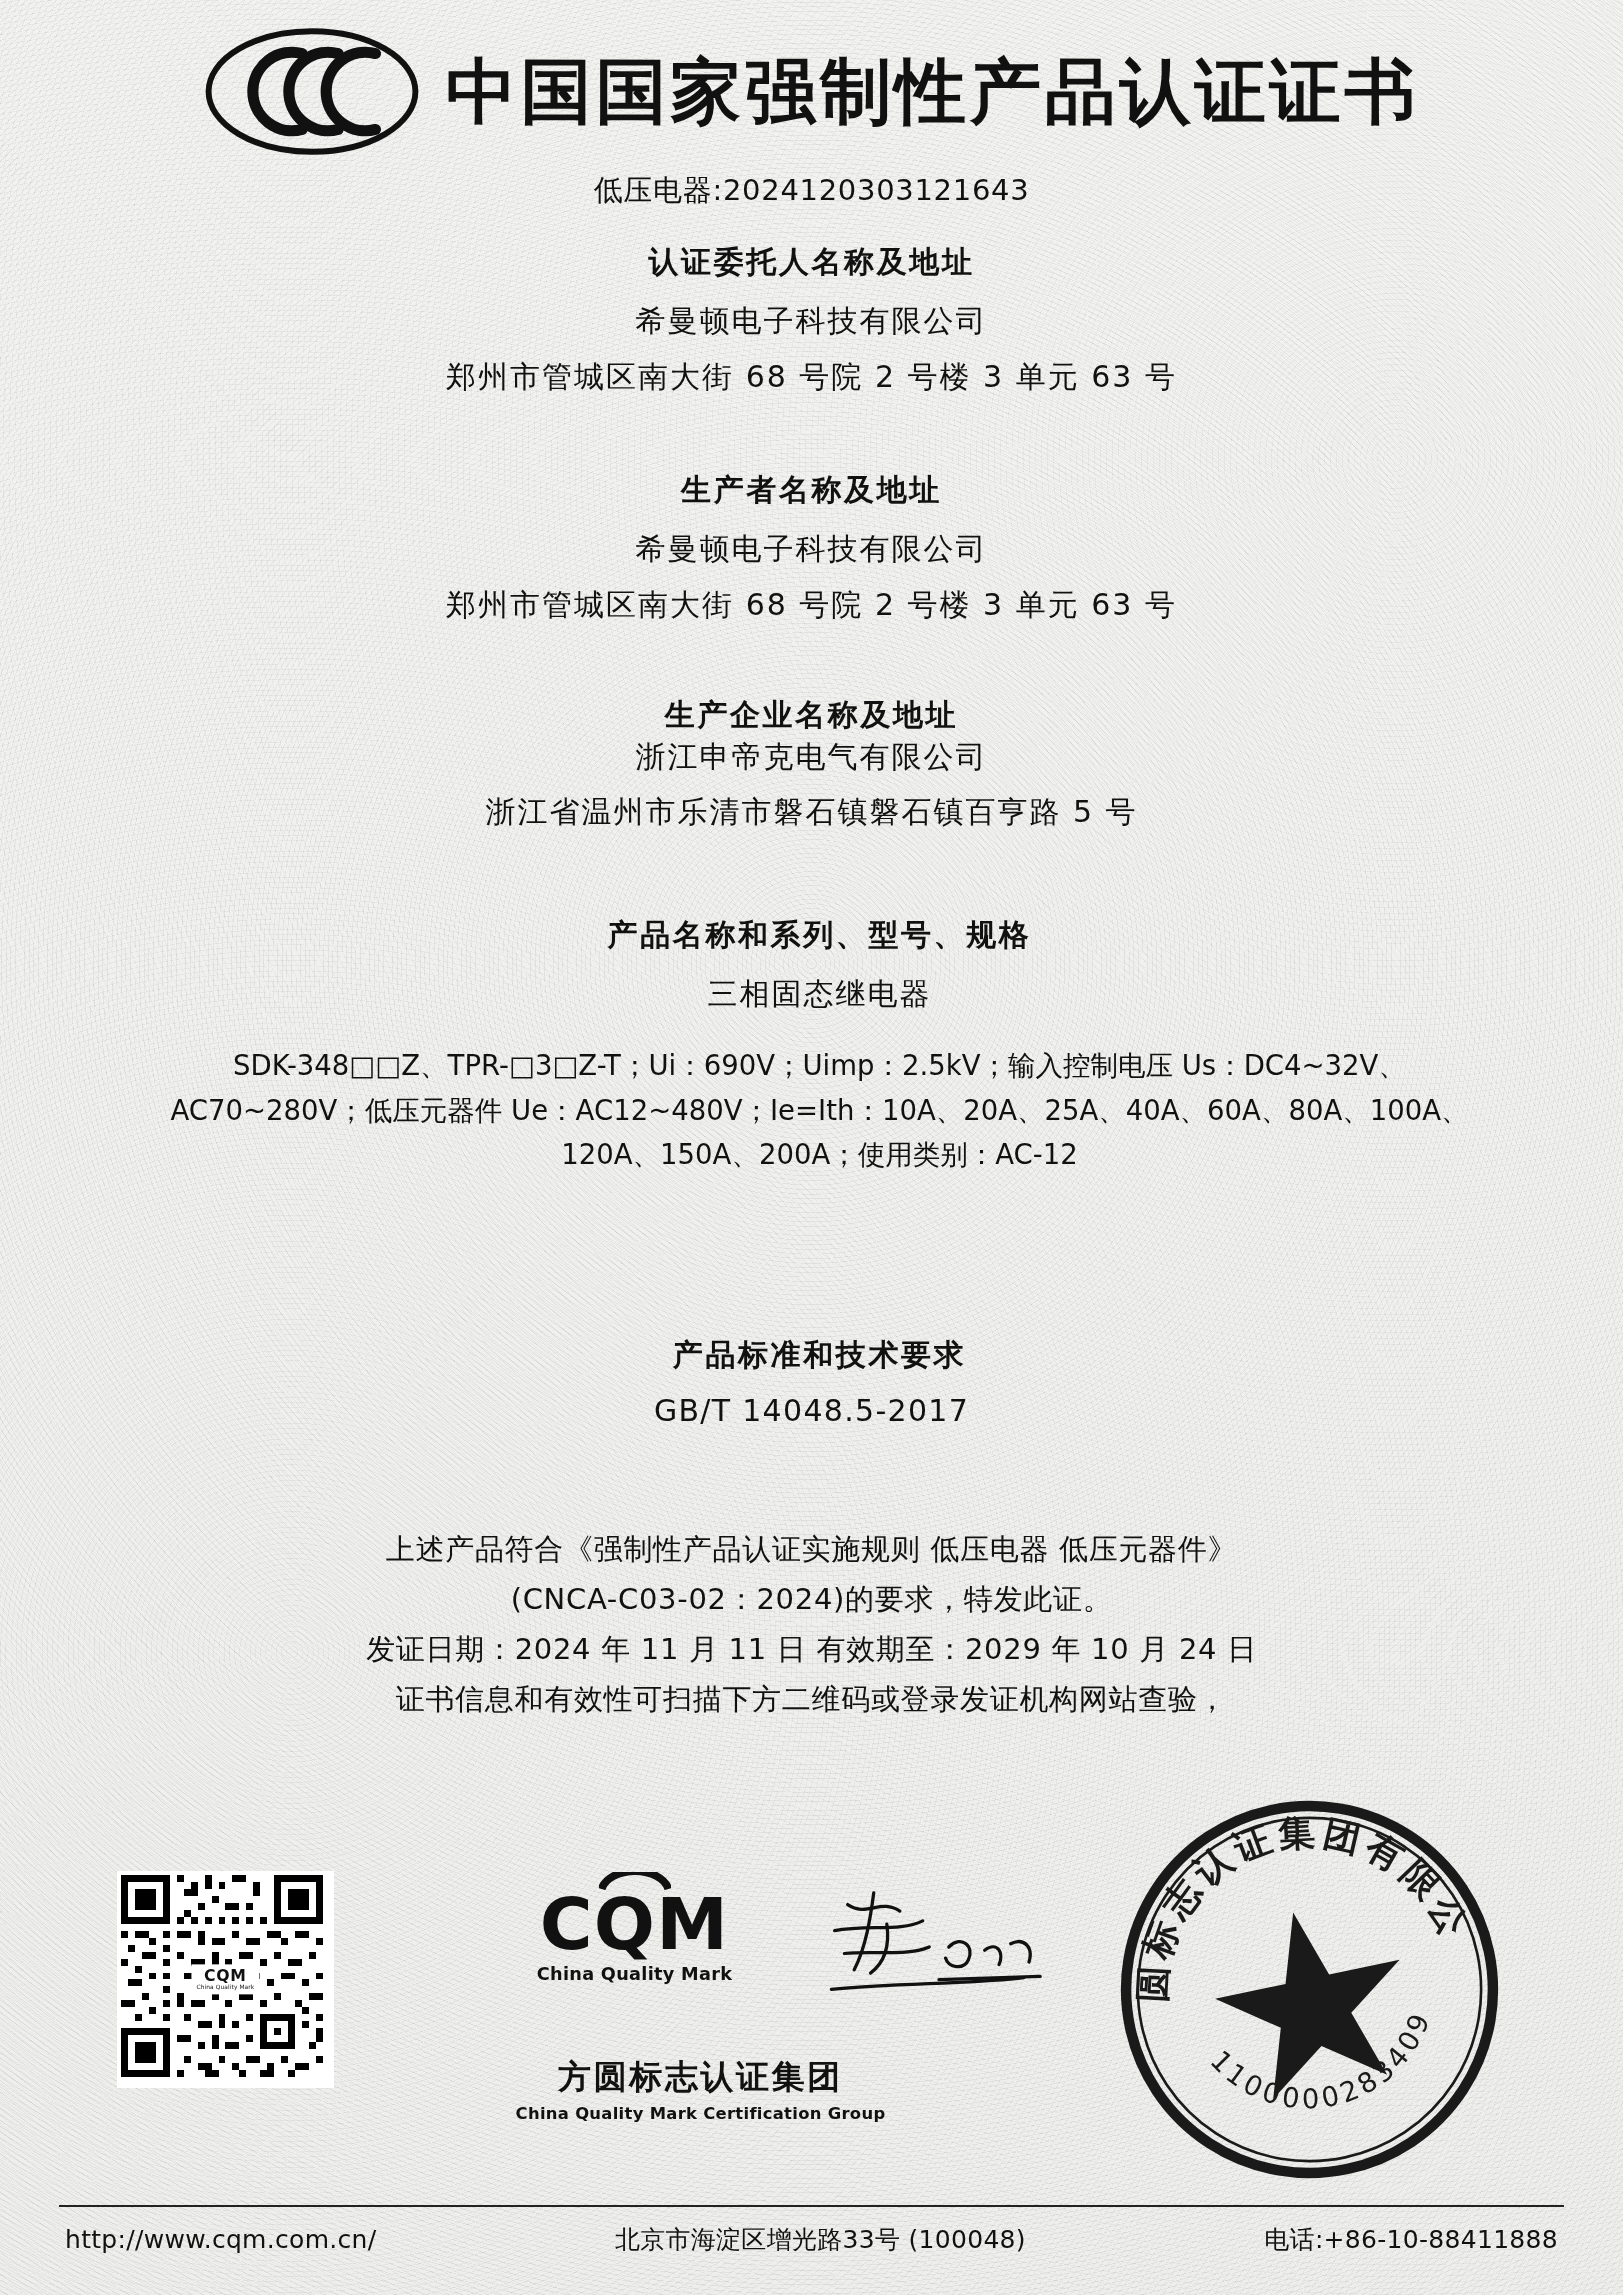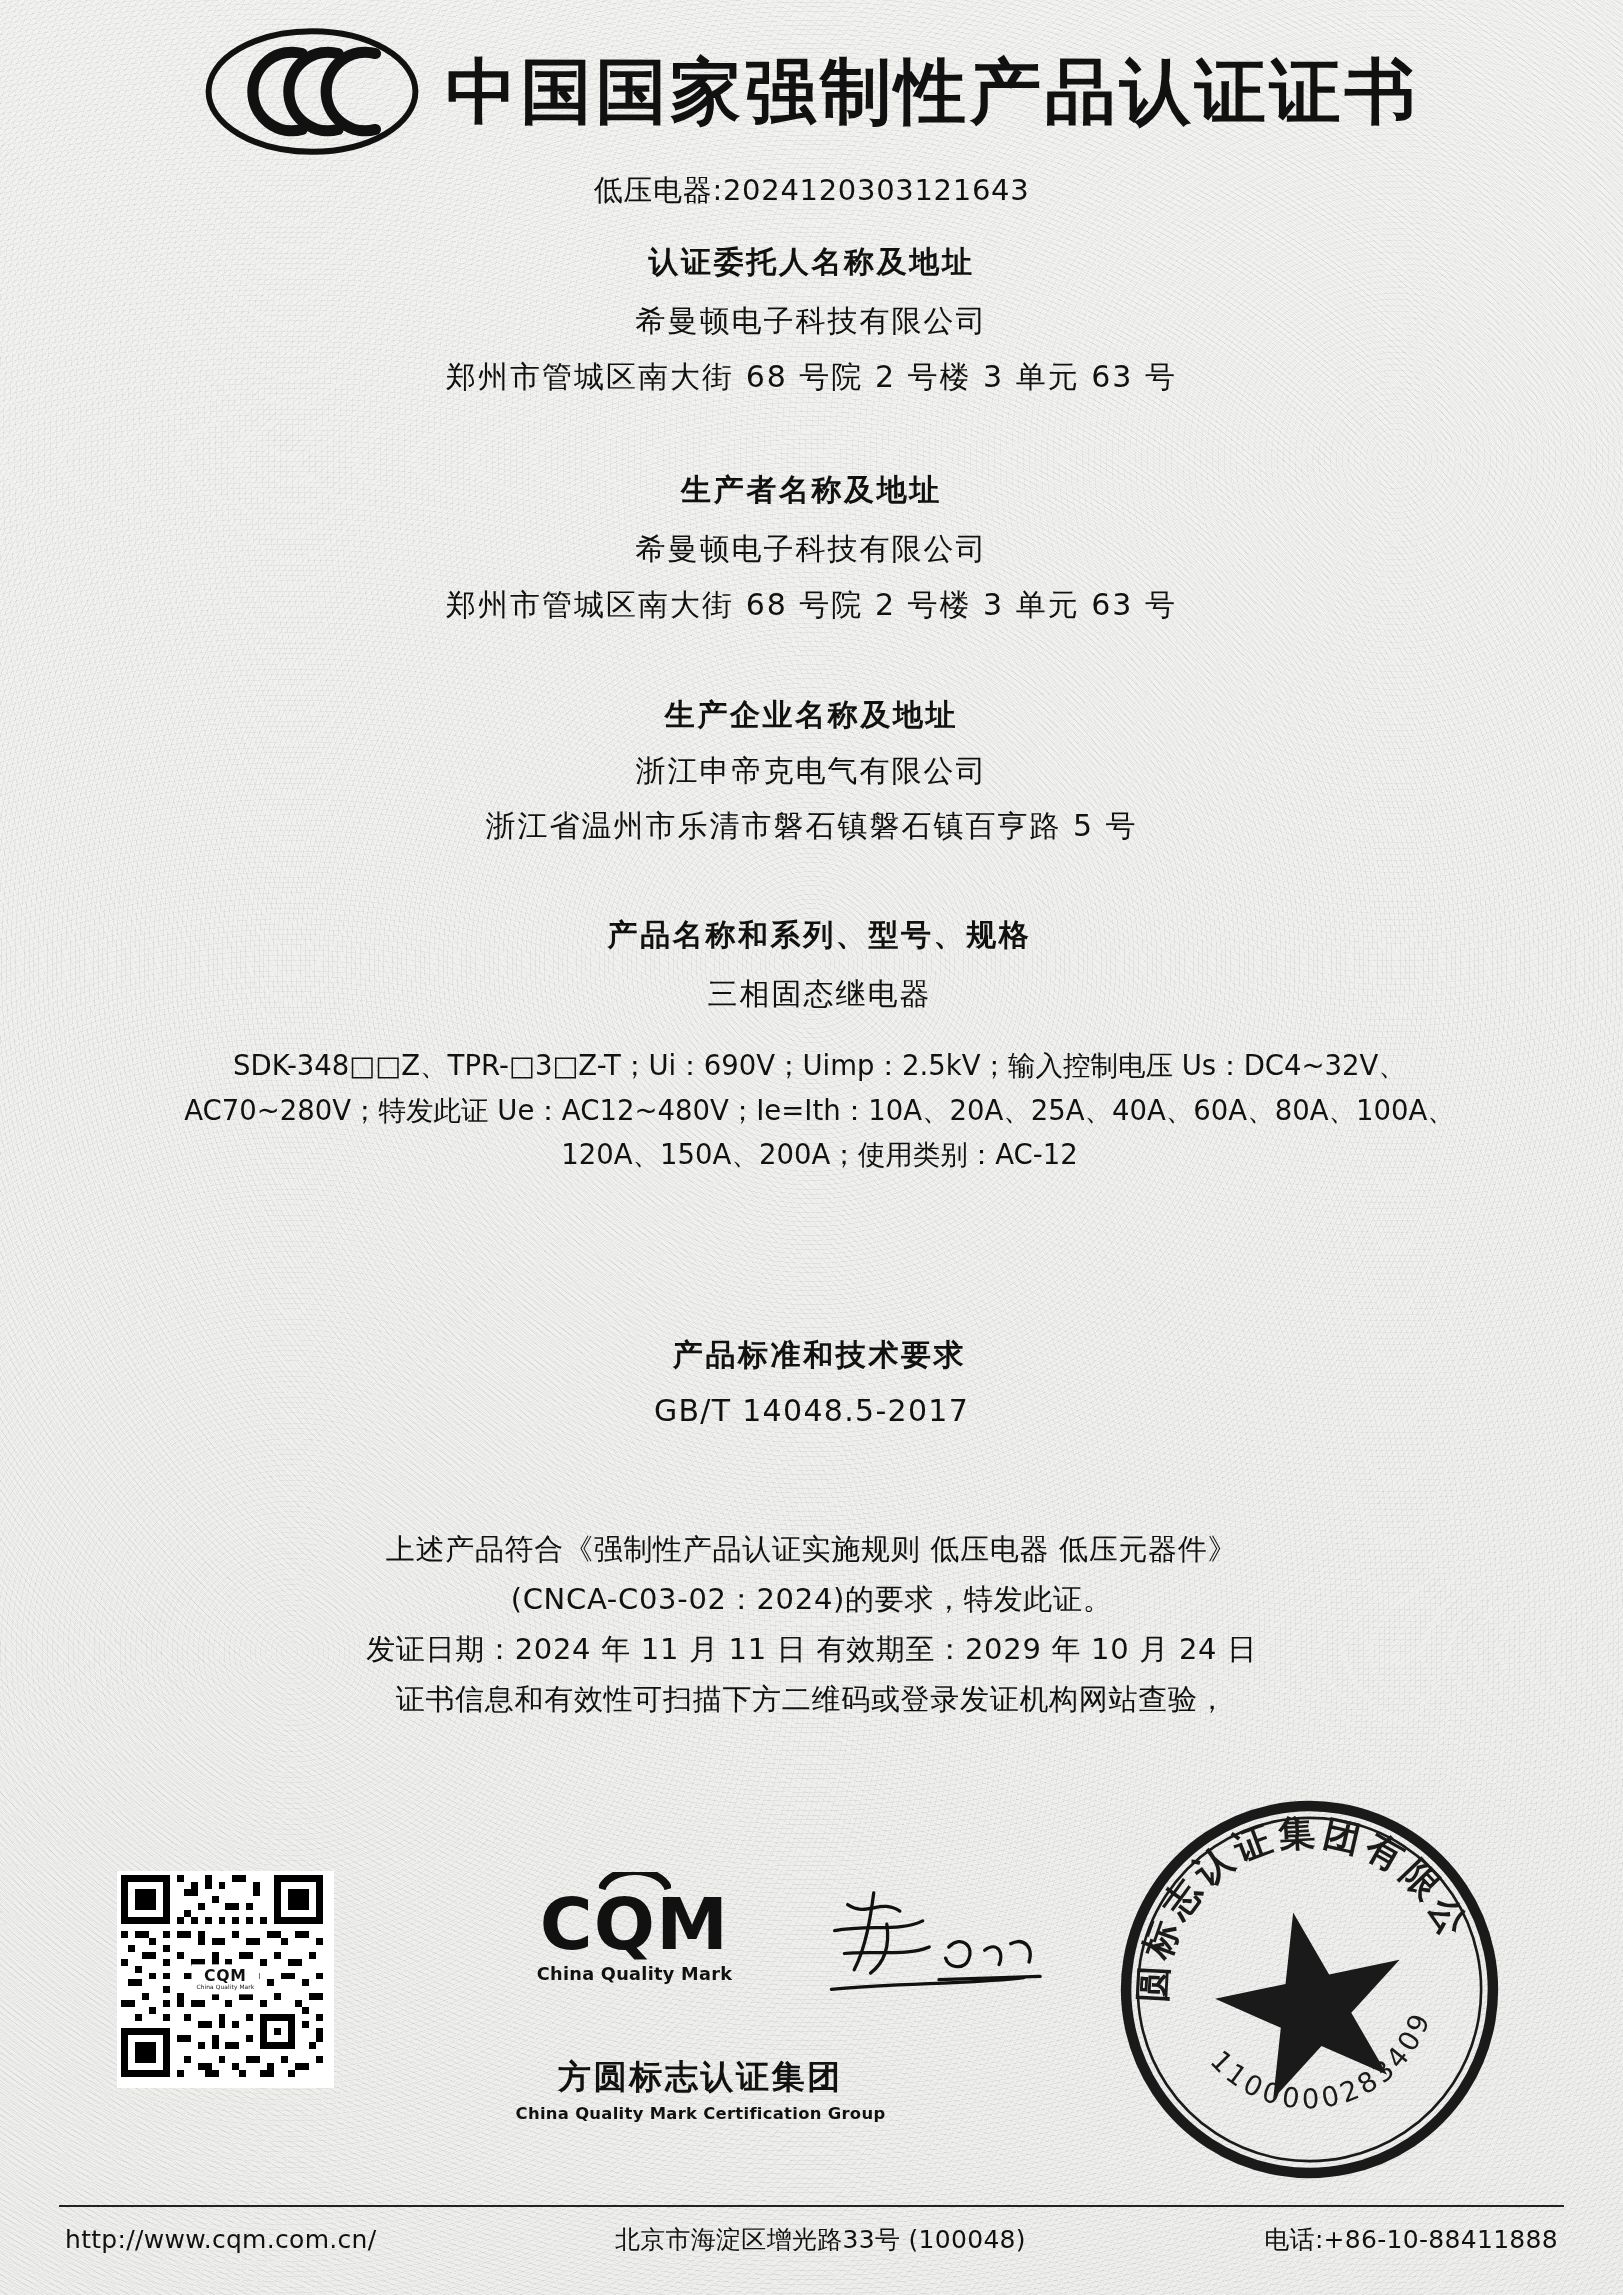--- a/index.html
+++ b/index.html
@@ -64,21 +64,21 @@
 
   .b1 { top: 242px; }
   .b1 .l1 { margin-bottom: 18.3px; }
   .b1 .l2 { margin-bottom: 14.4px; }
 
   .b2 { top: 470px; }
   .b2 .l1 { margin-bottom: 18.3px; }
   .b2 .l2 { margin-bottom: 14.4px; }
 
   .b3 { top: 695px; }
-  .b3 .l1 { margin-bottom: 15px; }
+  .b3 .l1 { margin-bottom: 1px; }
   .b3 .l2 { margin-bottom: 14.4px; }
 
   .b4 { top: 915px; padding-left: 16px; }
   .b4 .l1 { margin-bottom: 18.3px; }
   .b4 .l2 { margin-bottom: 28px; }
 
   .spec {
     font-size: 27.5px;
     line-height: 1.62;
     letter-spacing: 0px;
@@ -205,21 +205,21 @@
   <div class="blk b3 center">
     <div class="section-label l1">生产企业名称及地址</div>
     <div class="section-line l2">浙江申帝克电气有限公司</div>
     <div class="section-line">浙江省温州市乐清市磐石镇磐石镇百亨路 5 号</div>
   </div>
 
   <div class="blk b4 center">
     <div class="section-label l1">产品名称和系列、型号、规格</div>
     <div class="section-line l2">三相固态继电器</div>
     <div class="spec">SDK-348□□Z、TPR-□3□Z-T；Ui：690V；Uimp：2.5kV；输入控制电压 Us：DC4~32V、</div>
-    <div class="spec">AC70~280V；特发此证 Ue：AC12~480V；Ie=Ith：10A、20A、25A、40A、60A、80A、100A、</div>
+    <div class="spec">AC70~280V；低压元器件 Ue：AC12~480V；Ie=Ith：10A、20A、25A、40A、60A、80A、100A、</div>
     <div class="spec">120A、150A、200A；使用类别：AC-12</div>
   </div>
 
   <div class="blk b5 center">
     <div class="section-label l1">产品标准和技术要求</div>
     <div class="l2">GB/T 14048.5-2017</div>
   </div>
 
   <div class="blk b6 center">
     <div>上述产品符合《强制性产品认证实施规则 低压电器 低压元器件》</div>

